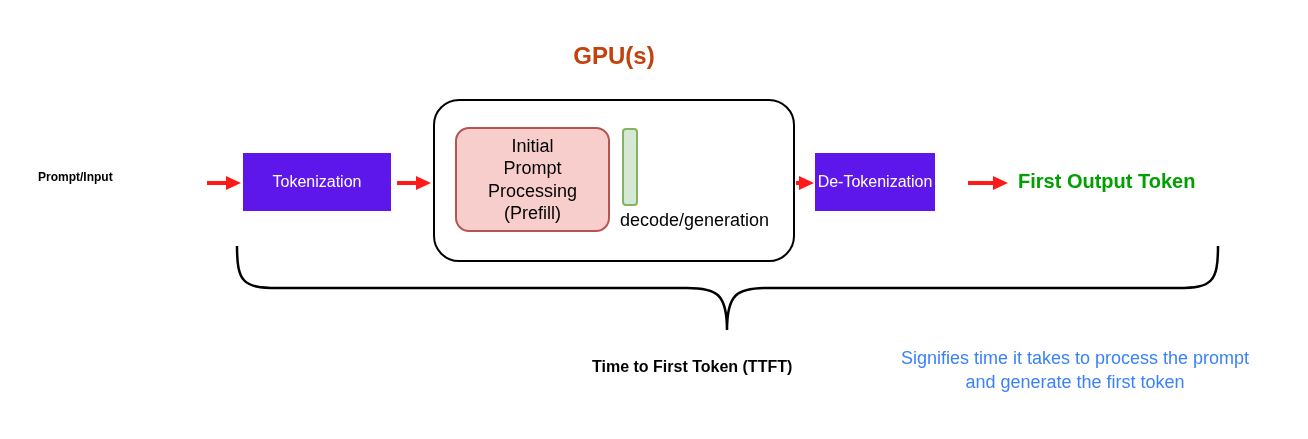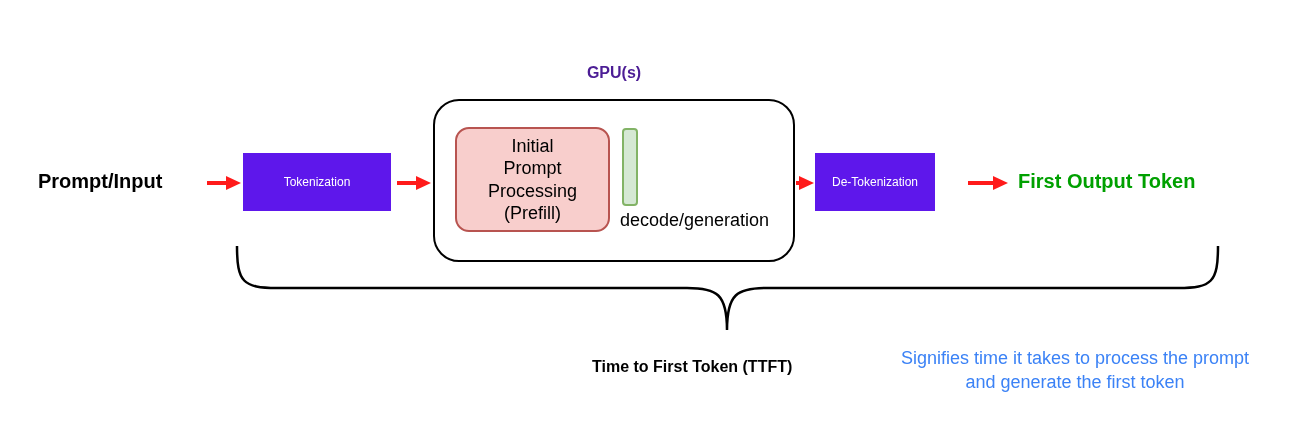--- a/index.html
+++ b/index.html
@@ -12,49 +12,48 @@
     position: relative;
     width: 1308px;
     height: 439px;
     background: #ffffff;
     overflow: hidden;
   }
   .abs { position: absolute; }
 
   .label-bold {
     font-weight: bold;
-    font-size: 20px;
+    font-size: 12px;
     color: #000000;
     white-space: nowrap;
   }
 
   .purple-box {
     background: var(--box-purple, #5E17EB);
     color: #ffffff;
-    font-size: 12px;
+    font-size: 16px;
     display: flex;
     align-items: center;
     justify-content: center;
     text-align: center;
     box-sizing: border-box;
   }
 
   .gpu-box {
     border: 2px solid #000000;
     border-radius: 26px;
     background: #ffffff;
     box-sizing: border-box;
   }
 
   .gpu-title {
     font-weight: bold;
-    font-size: 16px;
-    color: #4c1d95;
+    font-size: 24px;
+    color: #c2410c;
     text-align: center;
-    margin-top: 22px;
   }
 
   .prefill-box {
     background: var(--prefill-fill, #F8CECC);
     border: 2px solid var(--prefill-stroke, #B85450);
     border-radius: 14px;
     box-sizing: border-box;
     display: flex;
     align-items: center;
     justify-content: center;

